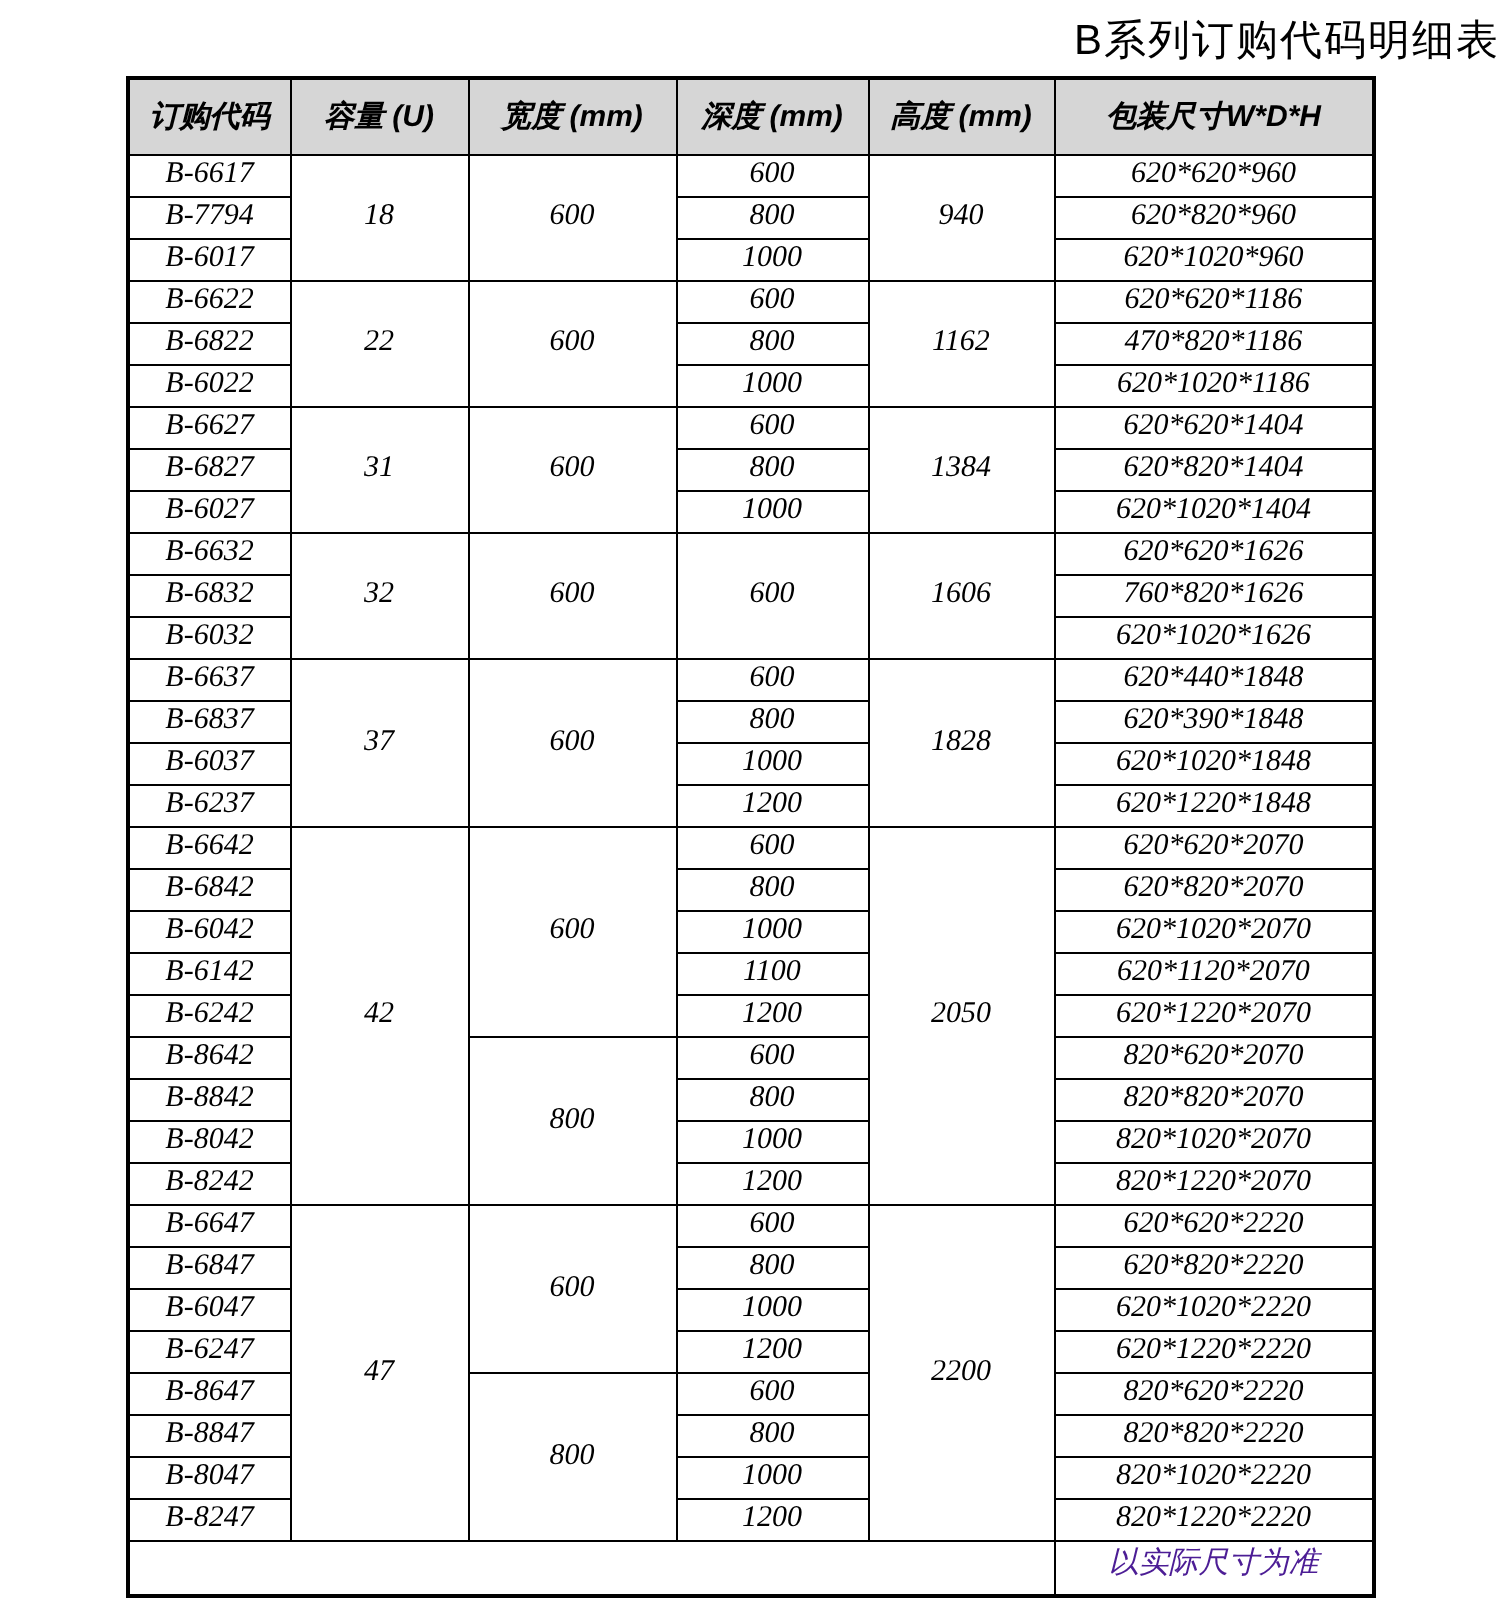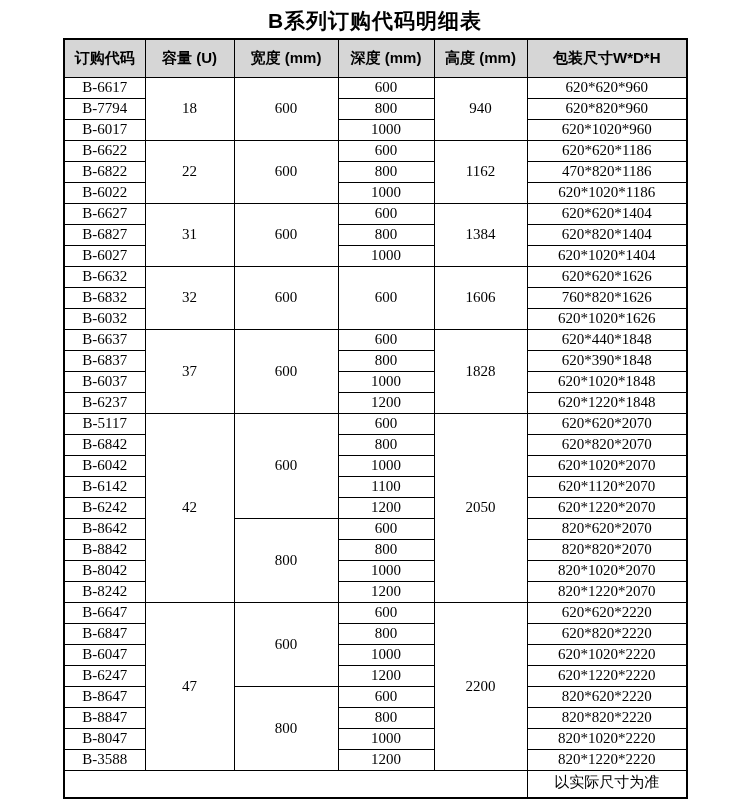--- a/index.html
+++ b/index.html
@@ -6,33 +6,34 @@
   html, body {
     width: 750px;
     background: #ffffff;
     font-family: "Liberation Sans", sans-serif;
     color: #000000;
   }
   body { height: 806px; overflow: hidden; }
 
   .page-title {
     margin-top: 8px;
-    text-align: center;
+    text-align: right;
     font-size: 21px;
-    font-weight: bold;
+    font-weight: normal;
     letter-spacing: 1px;
     line-height: 26px;
     font-family: "Liberation Sans", sans-serif;
   }
 
   table.order-table {
     border-collapse: collapse;
     table-layout: fixed;
     margin: 4px 0 0 63px;
     border: 2px solid #000000;
+    font-style: italic;
   }
   .order-table th,
   .order-table td {
     border: 1px solid #000000;
     text-align: center;
     vertical-align: middle;
     overflow: hidden;
     white-space: nowrap;
   }
   .order-table thead tr { height: 38px; }
@@ -47,21 +48,21 @@
     font-size: 15px;
     line-height: 1.1;
     font-family: "Liberation Serif", serif;
   }
   .order-table tr.footer-row { height: 28px; }
   .order-table tr.footer-row td {
     vertical-align: top;
     padding-top: 3px;
   }
   .order-table td.note {
-    color: #000000;
+    color: #4c1d95;
     font-family: "Liberation Sans", sans-serif;
     font-size: 15px;
   }
 </style>
 </head>
 <body>
 
 <div class="page-title">B系列订购代码明细表</div>
 
 <table class="order-table">
@@ -171,21 +172,21 @@
         <td>B-6037</td>
         <td>1000</td>
         <td>620*1020*1848</td>
       </tr>
       <tr class="data-row">
         <td>B-6237</td>
         <td>1200</td>
         <td>620*1220*1848</td>
       </tr>
       <tr class="data-row">
-        <td>B-5117</td>
+        <td>B-6642</td>
         <td rowspan="9">42</td>
         <td rowspan="5">600</td>
         <td>600</td>
         <td rowspan="9">2050</td>
         <td>620*620*2070</td>
       </tr>
       <tr class="data-row">
         <td>B-6842</td>
         <td>800</td>
         <td>620*820*2070</td>
@@ -259,21 +260,21 @@
         <td>B-8847</td>
         <td>800</td>
         <td>820*820*2220</td>
       </tr>
       <tr class="data-row">
         <td>B-8047</td>
         <td>1000</td>
         <td>820*1020*2220</td>
       </tr>
       <tr class="data-row">
-        <td>B-3588</td>
+        <td>B-8247</td>
         <td>1200</td>
         <td>820*1220*2220</td>
       </tr>
     </tbody>
   <tbody>
     <tr class="footer-row">
       <td colspan="5"></td>
       <td class="note">以实际尺寸为准</td>
     </tr>
   </tbody>

